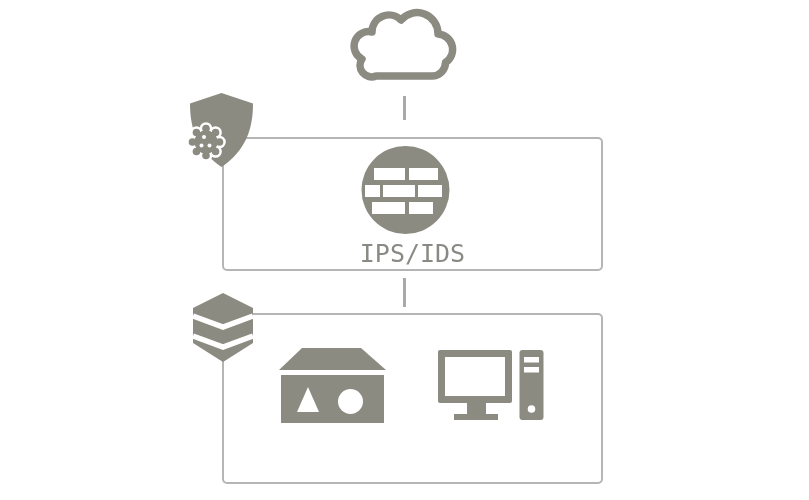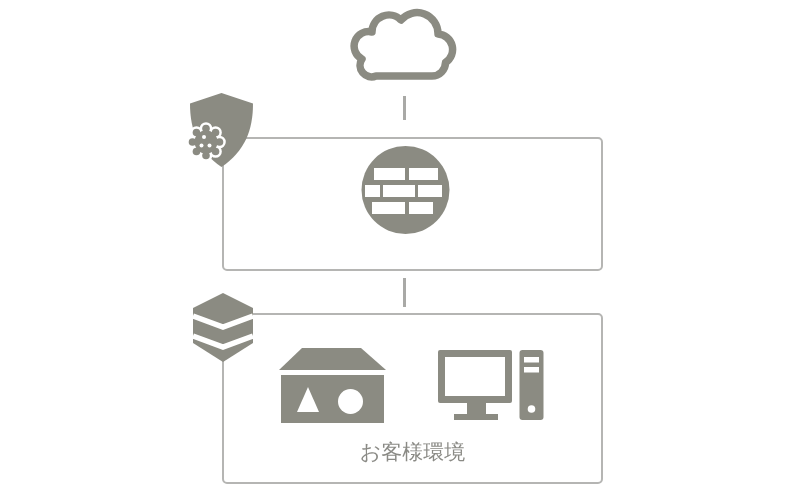--- a/index.html
+++ b/index.html
@@ -80,20 +80,21 @@
       <circle class="f-gray" cx="44.5" cy="45" r="44"></circle>
 
       <rect class="f-white" x="13" y="23" width="31" height="12"></rect>
       <rect class="f-white" x="48" y="23" width="29" height="12"></rect>
       <rect class="f-white" x="4" y="40" width="15" height="12"></rect>
       <rect class="f-white" x="22" y="40" width="32" height="12"></rect>
       <rect class="f-white" x="57" y="40" width="24" height="12"></rect>
       <rect class="f-white" x="11" y="57" width="33" height="12"></rect>
       <rect class="f-white" x="48" y="57" width="24" height="12"></rect>
     </svg>
+    <div class="zone-label ips-label">IPS/IDS</div>
   </div>
 
   <svg class="abs" style="left:184px; top:88px;" width="78" height="88" viewBox="0 0 78 88">
     <path class="f-gray" d="M 37.5 5 L 69 15.5 C 69 42 61 63 37.5 79 C 14 63 6 42 6 15.5 Z"></path>
     <g>
 
       <circle class="virus-outline" cx="35.5" cy="54" r="3.8"></circle>
       <circle class="virus-outline" cx="31.55" cy="63.55" r="3.8"></circle>
       <circle class="virus-outline" cx="22" cy="67.5" r="3.8"></circle>
       <circle class="virus-outline" cx="12.45" cy="63.55" r="3.8"></circle>
@@ -137,21 +138,20 @@
         <rect class="f-gray" x="32" y="56" width="19" height="11"></rect>
         <rect class="f-gray" x="19" y="67" width="44" height="6"></rect>
       </g>
       <g>
         <rect class="f-gray" x="84.5" y="3" width="24" height="70" rx="3"></rect>
         <rect class="f-white" x="89" y="10" width="15" height="5.5"></rect>
         <rect class="f-white" x="89" y="20" width="15" height="5.5"></rect>
         <circle class="f-white" cx="96.5" cy="62" r="3.8"></circle>
       </g>
     </svg>
-    <div class="zone-label cust-label">お客様環境</div>
   </div>
 
   <svg class="abs" style="left:189px; top:289px;" width="68" height="78" viewBox="0 0 68 78">
     <polygon class="f-gray" points="34,4 64,19 64,54 34,73 4,54 4,19"></polygon>
     <polyline class="chevron" points="4,27 34,38 64,27"></polyline>
     <polyline class="chevron" points="4,47 34,58 64,47"></polyline>
   </svg>
 
 </div>
 

